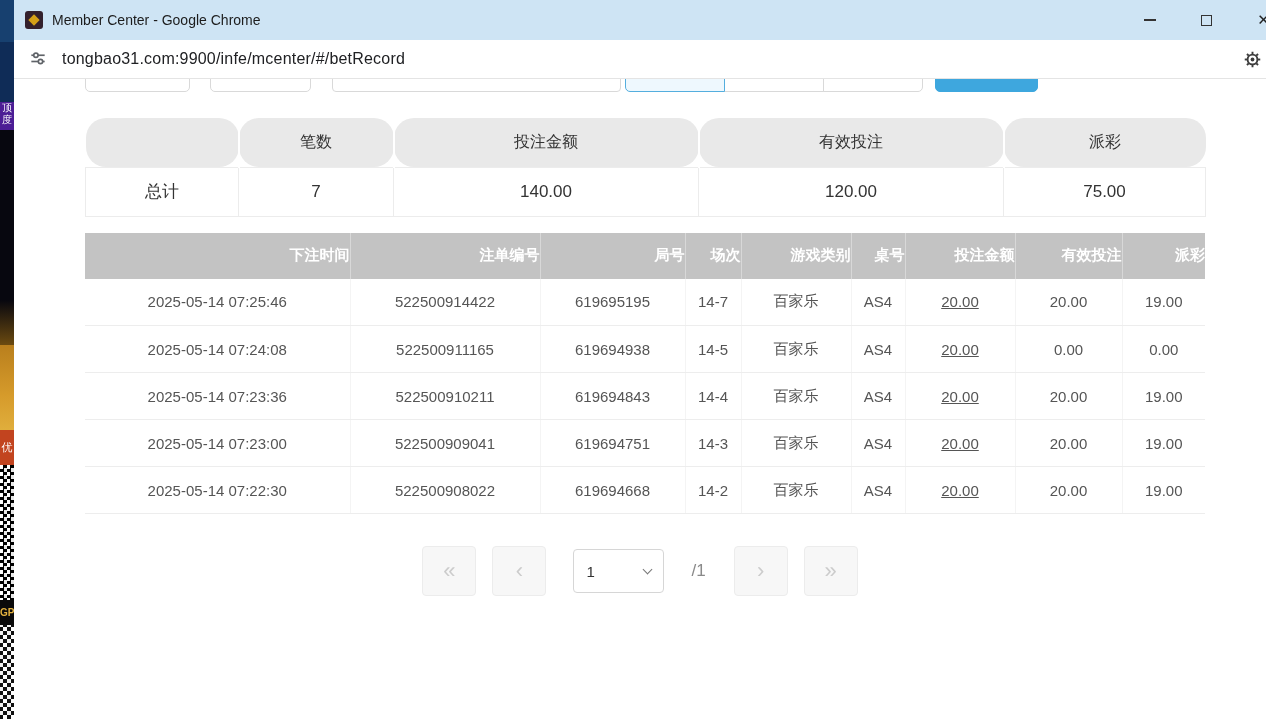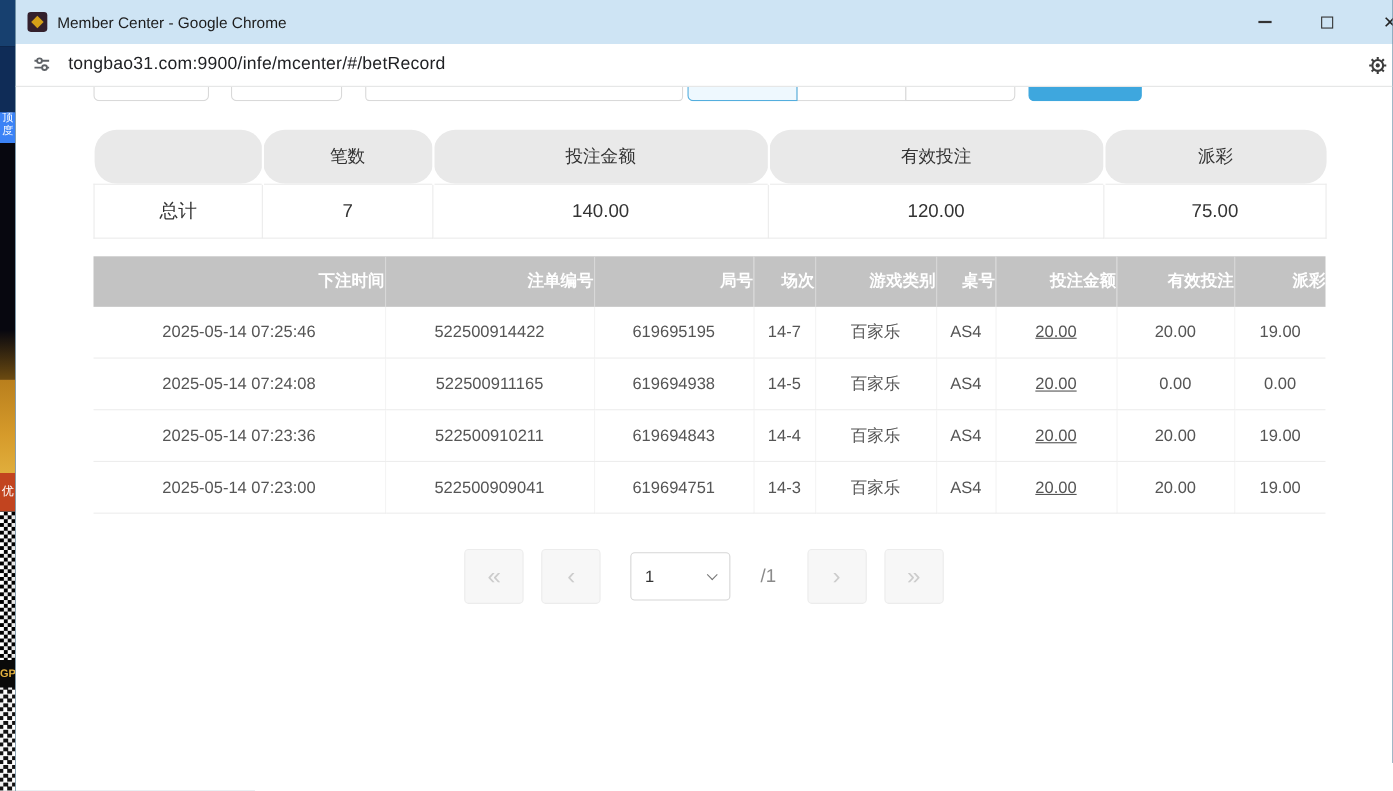--- a/index.html
+++ b/index.html
@@ -4,32 +4,32 @@
 <style>
   * { margin:0; padding:0; box-sizing:border-box; }
   html,body { width:1266px; height:719px; overflow:hidden; background:#fff;
               font-family:"Liberation Sans", sans-serif; }
 
   
   .side-strip { position:absolute; left:0; top:0; width:14px; height:719px; overflow:hidden; background:#07070f; }
   .strip-seg { width:14px; overflow:hidden; color:#fff; font-size:10px; line-height:12px; text-align:center; }
   .seg-navy1 { height:42px;  background:#17406f; }
   .seg-navy2 { height:60px;  background:#0f2c57; }
-  .seg-navy-text { height:28px; background:#3b82f6; }
+  .seg-navy-text { height:28px; background:#4c1d95; }
   .seg-dark  { height:170px; background:#07070f; }
   .seg-fade  { height:45px;  background:linear-gradient(180deg,#07070f,#6b4a10); }
   .seg-gold  { height:85px;  background:linear-gradient(180deg,#b97f1d,#d69b2b 60%,#e0ae3c); }
   .seg-red   { height:35px;  background:#c2441f; font-size:11px; line-height:34px; }
   .seg-qr1   { height:135px; background:conic-gradient(#000 25%, #e8e8e8 0 50%, #000 0 75%, #fff 0) 0 0 / 7px 7px; }
   .seg-gp    { height:25px;  background:#0a0a0a; color:#e3b13f; font-weight:bold; font-size:10px; line-height:25px; }
   .seg-qr2   { height:94px;  background:conic-gradient(#111 25%, #f2f2f2 0 50%, #111 0 75%, #fff 0) 3px 2px / 8px 8px; }
 
   
   .chrome-window { position:absolute; left:14px; top:0; width:1252px; height:719px;
-                   display:flex; flex-direction:column; overflow:hidden; background:#0c4a6e; }
+                   display:flex; flex-direction:column; overflow:hidden; background:#15803d; }
 
   .title-bar { position:relative; height:40px; background:#cee4f4; display:flex; align-items:center;
                padding-left:11px; flex:0 0 auto; }
   .favicon { width:18px; height:18px; border-radius:3px; background:#33202c; position:relative; flex:0 0 auto; }
   .favicon span { position:absolute; left:5px; top:5px; width:8px; height:8px; background:#d4a017; transform:rotate(45deg); }
   .window-title { margin-left:9px; font-size:14px; color:#1c1c1c; }
   .window-controls { position:absolute; right:-26px; top:0; height:40px; display:flex; }
   .ctrl { width:57px; height:40px; display:flex; align-items:center; justify-content:center; cursor:default; }
   .min-glyph { width:12px; height:2px; background:#333; }
   .max-glyph { width:11px; height:11px; border:1.5px solid #333; }
@@ -250,20 +250,31 @@
         <td>2025-05-14 07:23:00</td>
         <td>522500909041</td>
         <td>619694751</td>
         <td>14-3</td>
         <td>百家乐</td>
         <td>AS4</td>
         <td class="amount-link">20.00</td>
         <td>20.00</td>
         <td>19.00</td>
       </tr>
+      <tr>
+        <td>2025-05-14 07:22:30</td>
+        <td>522500908022</td>
+        <td>619694668</td>
+        <td>14-2</td>
+        <td>百家乐</td>
+        <td>AS4</td>
+        <td class="amount-link">20.00</td>
+        <td>20.00</td>
+        <td>19.00</td>
+      </tr>
     </tbody>
       </table>
 
     <div class="pagination">
       <div class="page-btn">
         <span>«</span>
       </div>
       <div class="page-btn">
         <span>‹</span>
       </div>

